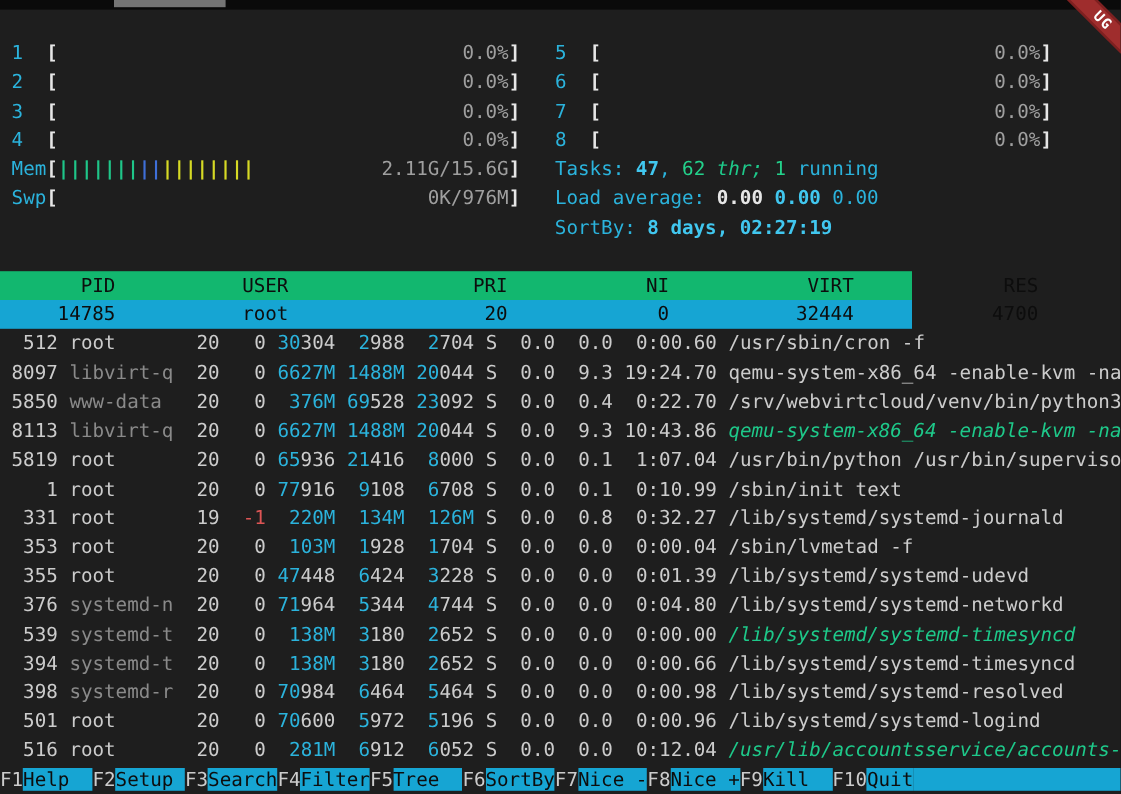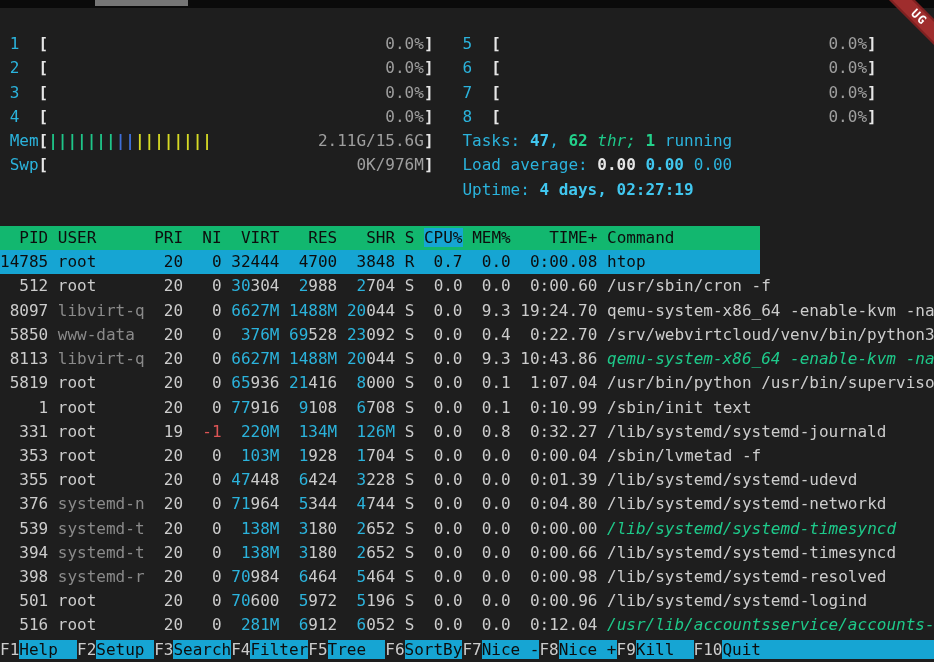--- a/index.html
+++ b/index.html
@@ -10,24 +10,24 @@
   #term{position:absolute;left:0;top:8px;width:760px;}
   .line{white-space:pre;height:24.222px;line-height:24.222px;letter-spacing:0;}
   .rowhdr{background:var(--hdrbg);}
   .rowsel{background:var(--selbg);}
   .c-fg{color:var(--fg);}
   .c-dim{color:var(--dim);}
   .c-gray{color:var(--gray);}
   .c-cyan{color:var(--cyan);}
   .c-cyanB{color:var(--cyanB);font-weight:bold;}
   .c-green{color:var(--green);font-style:italic;}
-  .c-greenB{color:var(--greenB);font-weight:bold;text-align:center;}
+  .c-greenB{color:var(--greenB);font-weight:normal;text-align:center;}
   .c-whiteB{color:var(--whiteB);font-weight:bold;}
   .c-red{color:var(--red);}
-  .c-k{color:var(--black);}
+  .c-k{color:var(--black);margin-left:48px;}
   .c-hsort{background:var(--selbg);color:var(--black);}
   .c-barG{color:var(--barG);font-weight:bold;}
   .c-barB{color:var(--barB);font-weight:bold;}
   .c-barY{color:var(--barY);font-weight:bold;}
   .c-fkey{color:var(--fg);margin-top:14px;}
   .c-flabel{background:var(--selbg);color:var(--black);}
   .ribbon{position:absolute;top:8px;right:-45px;width:120px;height:14px;line-height:14px;
           transform:rotate(45deg);background:var(--ribbon);text-align:center;
           color:#ffffff;font-weight:bold;font-size:12px;letter-spacing:1px;
           border-top:2px solid var(--ribbonDark);border-bottom:2px solid var(--ribbonDark);z-index:5;}
@@ -40,21 +40,21 @@
     <div class="toptab"></div>
   </div>
   <div id="term">
       <div class="line"></div>
       <div class="line"><span class="c-fg"> </span><span class="c-cyan">1</span><span class="c-fg">  </span><span class="c-whiteB">[</span><span class="c-fg">                                   </span><span class="c-gray">0.0%</span><span class="c-whiteB">]</span><span class="c-fg">   </span><span class="c-cyan">5</span><span class="c-fg">  </span><span class="c-whiteB">[</span><span class="c-fg">                                  </span><span class="c-gray">0.0%</span><span class="c-whiteB">]</span></div>
       <div class="line"><span class="c-fg"> </span><span class="c-cyan">2</span><span class="c-fg">  </span><span class="c-whiteB">[</span><span class="c-fg">                                   </span><span class="c-gray">0.0%</span><span class="c-whiteB">]</span><span class="c-fg">   </span><span class="c-cyan">6</span><span class="c-fg">  </span><span class="c-whiteB">[</span><span class="c-fg">                                  </span><span class="c-gray">0.0%</span><span class="c-whiteB">]</span></div>
       <div class="line"><span class="c-fg"> </span><span class="c-cyan">3</span><span class="c-fg">  </span><span class="c-whiteB">[</span><span class="c-fg">                                   </span><span class="c-gray">0.0%</span><span class="c-whiteB">]</span><span class="c-fg">   </span><span class="c-cyan">7</span><span class="c-fg">  </span><span class="c-whiteB">[</span><span class="c-fg">                                  </span><span class="c-gray">0.0%</span><span class="c-whiteB">]</span></div>
       <div class="line"><span class="c-fg"> </span><span class="c-cyan">4</span><span class="c-fg">  </span><span class="c-whiteB">[</span><span class="c-fg">                                   </span><span class="c-gray">0.0%</span><span class="c-whiteB">]</span><span class="c-fg">   </span><span class="c-cyan">8</span><span class="c-fg">  </span><span class="c-whiteB">[</span><span class="c-fg">                                  </span><span class="c-gray">0.0%</span><span class="c-whiteB">]</span></div>
       <div class="line"><span class="c-fg"> </span><span class="c-cyan">Mem</span><span class="c-whiteB">[</span><span class="c-barG">|||||||</span><span class="c-barB">||</span><span class="c-barY">||||||||</span><span class="c-fg">           </span><span class="c-gray">2.11G/15.6G</span><span class="c-whiteB">]</span><span class="c-fg">   </span><span class="c-cyan">Tasks: </span><span class="c-cyanB">47</span><span class="c-cyan">, </span><span class="c-greenB">62</span><span class="c-green"> thr; </span><span class="c-greenB">1</span><span class="c-cyan"> running</span></div>
       <div class="line"><span class="c-fg"> </span><span class="c-cyan">Swp</span><span class="c-whiteB">[</span><span class="c-fg">                                </span><span class="c-gray">0K/976M</span><span class="c-whiteB">]</span><span class="c-fg">   </span><span class="c-cyan">Load average: </span><span class="c-whiteB">0.00 </span><span class="c-cyanB">0.00 </span><span class="c-cyan">0.00</span></div>
-      <div class="line"><span class="c-fg">                                                </span><span class="c-cyan">Uptime: </span><span class="c-cyanB">4 days, 02:27:19</span></div>
+      <div class="line"><span class="c-fg">                                                </span><span class="c-cyan">SortBy: </span><span class="c-cyanB">8 days, 02:27:19</span></div>
       <div class="line"></div>
       <div class="line rowhdr"><span class="c-k">  PID</span><span class="c-k"> </span><span class="c-k">USER     </span><span class="c-k"> </span><span class="c-k">PRI</span><span class="c-k"> </span><span class="c-k"> NI</span><span class="c-k"> </span><span class="c-k"> VIRT</span><span class="c-k"> </span><span class="c-k">  RES</span><span class="c-k"> </span><span class="c-k">  SHR</span><span class="c-k"> </span><span class="c-k">S</span><span class="c-k"> </span><span class="c-hsort">CPU%</span><span class="c-k"> </span><span class="c-k">MEM%</span><span class="c-k"> </span><span class="c-k">   TIME+</span><span class="c-k"> </span><span class="c-k">Command                           </span></div>
       <div class="line rowsel"><span class="c-k">14785</span><span class="c-k"> </span><span class="c-k">root     </span><span class="c-k"> </span><span class="c-k"> 20</span><span class="c-k"> </span><span class="c-k">  0</span><span class="c-k"> </span><span class="c-k">32444</span><span class="c-k"> </span><span class="c-k"> 4700</span><span class="c-k"> </span><span class="c-k"> 3848</span><span class="c-k"> </span><span class="c-k">R</span><span class="c-k"> </span><span class="c-k"> 0.7</span><span class="c-k"> </span><span class="c-k"> 0.0</span><span class="c-k"> </span><span class="c-k"> 0:00.08</span><span class="c-k"> </span><span class="c-k">htop                              </span></div>
       <div class="line"><span class="c-fg">  512</span><span class="c-fg"> </span><span class="c-fg">root     </span><span class="c-fg"> </span><span class="c-fg"> 20</span><span class="c-fg"> </span><span class="c-fg">  0</span><span class="c-fg"> </span><span class="c-cyan">30</span><span class="c-fg">304</span><span class="c-fg"> </span><span class="c-fg"> </span><span class="c-cyan">2</span><span class="c-fg">988</span><span class="c-fg"> </span><span class="c-fg"> </span><span class="c-cyan">2</span><span class="c-fg">704</span><span class="c-fg"> </span><span class="c-fg">S</span><span class="c-fg"> </span><span class="c-fg"> 0.0</span><span class="c-fg"> </span><span class="c-fg"> 0.0</span><span class="c-fg"> </span><span class="c-fg"> 0:00.60</span><span class="c-fg"> </span><span class="c-fg">/usr/sbin/cron -f                 </span></div>
       <div class="line"><span class="c-fg"> 8097</span><span class="c-fg"> </span><span class="c-dim">libvirt-q</span><span class="c-fg"> </span><span class="c-fg"> 20</span><span class="c-fg"> </span><span class="c-fg">  0</span><span class="c-fg"> </span><span class="c-cyan">6627M</span><span class="c-fg"> </span><span class="c-cyan">1488M</span><span class="c-fg"> </span><span class="c-cyan">20</span><span class="c-fg">044</span><span class="c-fg"> </span><span class="c-fg">S</span><span class="c-fg"> </span><span class="c-fg"> 0.0</span><span class="c-fg"> </span><span class="c-fg"> 9.3</span><span class="c-fg"> </span><span class="c-fg">19:24.70</span><span class="c-fg"> </span><span class="c-fg">qemu-system-x86_64 -enable-kvm -na</span></div>
       <div class="line"><span class="c-fg"> 5850</span><span class="c-fg"> </span><span class="c-dim">www-data </span><span class="c-fg"> </span><span class="c-fg"> 20</span><span class="c-fg"> </span><span class="c-fg">  0</span><span class="c-fg"> </span><span class="c-fg"> </span><span class="c-cyan">376M</span><span class="c-fg"> </span><span class="c-cyan">69</span><span class="c-fg">528</span><span class="c-fg"> </span><span class="c-cyan">23</span><span class="c-fg">092</span><span class="c-fg"> </span><span class="c-fg">S</span><span class="c-fg"> </span><span class="c-fg"> 0.0</span><span class="c-fg"> </span><span class="c-fg"> 0.4</span><span class="c-fg"> </span><span class="c-fg"> 0:22.70</span><span class="c-fg"> </span><span class="c-fg">/srv/webvirtcloud/venv/bin/python3</span></div>
       <div class="line"><span class="c-fg"> 8113</span><span class="c-fg"> </span><span class="c-dim">libvirt-q</span><span class="c-fg"> </span><span class="c-fg"> 20</span><span class="c-fg"> </span><span class="c-fg">  0</span><span class="c-fg"> </span><span class="c-cyan">6627M</span><span class="c-fg"> </span><span class="c-cyan">1488M</span><span class="c-fg"> </span><span class="c-cyan">20</span><span class="c-fg">044</span><span class="c-fg"> </span><span class="c-fg">S</span><span class="c-fg"> </span><span class="c-fg"> 0.0</span><span class="c-fg"> </span><span class="c-fg"> 9.3</span><span class="c-fg"> </span><span class="c-fg">10:43.86</span><span class="c-fg"> </span><span class="c-green">qemu-system-x86_64 -enable-kvm -na</span></div>
       <div class="line"><span class="c-fg"> 5819</span><span class="c-fg"> </span><span class="c-fg">root     </span><span class="c-fg"> </span><span class="c-fg"> 20</span><span class="c-fg"> </span><span class="c-fg">  0</span><span class="c-fg"> </span><span class="c-cyan">65</span><span class="c-fg">936</span><span class="c-fg"> </span><span class="c-cyan">21</span><span class="c-fg">416</span><span class="c-fg"> </span><span class="c-fg"> </span><span class="c-cyan">8</span><span class="c-fg">000</span><span class="c-fg"> </span><span class="c-fg">S</span><span class="c-fg"> </span><span class="c-fg"> 0.0</span><span class="c-fg"> </span><span class="c-fg"> 0.1</span><span class="c-fg"> </span><span class="c-fg"> 1:07.04</span><span class="c-fg"> </span><span class="c-fg">/usr/bin/python /usr/bin/superviso</span></div>
       <div class="line"><span class="c-fg">    1</span><span class="c-fg"> </span><span class="c-fg">root     </span><span class="c-fg"> </span><span class="c-fg"> 20</span><span class="c-fg"> </span><span class="c-fg">  0</span><span class="c-fg"> </span><span class="c-cyan">77</span><span class="c-fg">916</span><span class="c-fg"> </span><span class="c-fg"> </span><span class="c-cyan">9</span><span class="c-fg">108</span><span class="c-fg"> </span><span class="c-fg"> </span><span class="c-cyan">6</span><span class="c-fg">708</span><span class="c-fg"> </span><span class="c-fg">S</span><span class="c-fg"> </span><span class="c-fg"> 0.0</span><span class="c-fg"> </span><span class="c-fg"> 0.1</span><span class="c-fg"> </span><span class="c-fg"> 0:10.99</span><span class="c-fg"> </span><span class="c-fg">/sbin/init text                   </span></div>
       <div class="line"><span class="c-fg">  331</span><span class="c-fg"> </span><span class="c-fg">root     </span><span class="c-fg"> </span><span class="c-fg"> 19</span><span class="c-fg"> </span><span class="c-red"> -1</span><span class="c-fg"> </span><span class="c-fg"> </span><span class="c-cyan">220M</span><span class="c-fg"> </span><span class="c-fg"> </span><span class="c-cyan">134M</span><span class="c-fg"> </span><span class="c-fg"> </span><span class="c-cyan">126M</span><span class="c-fg"> </span><span class="c-fg">S</span><span class="c-fg"> </span><span class="c-fg"> 0.0</span><span class="c-fg"> </span><span class="c-fg"> 0.8</span><span class="c-fg"> </span><span class="c-fg"> 0:32.27</span><span class="c-fg"> </span><span class="c-fg">/lib/systemd/systemd-journald     </span></div>

